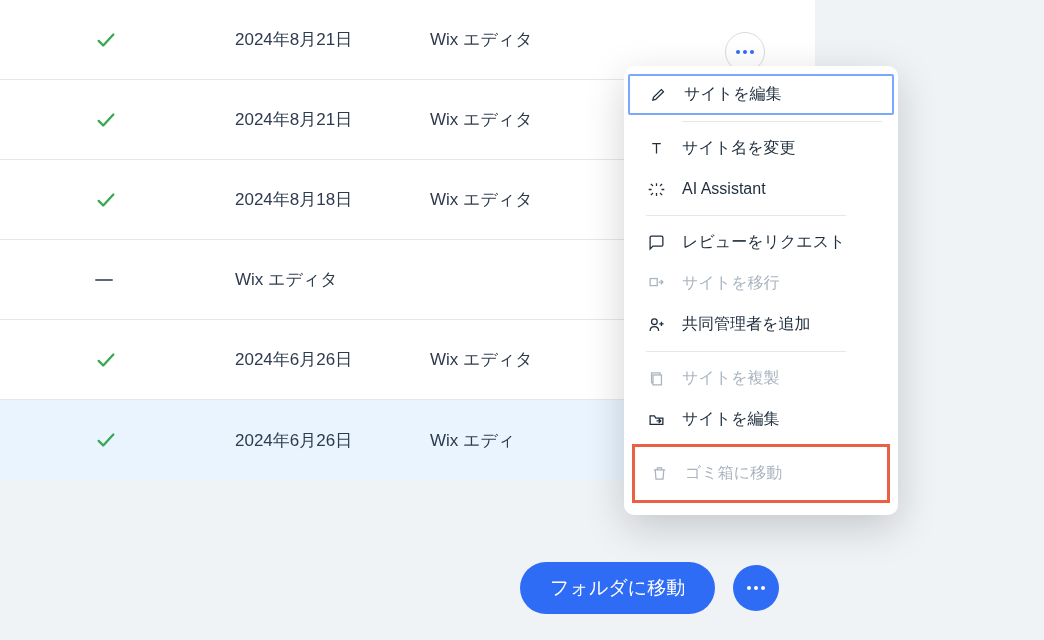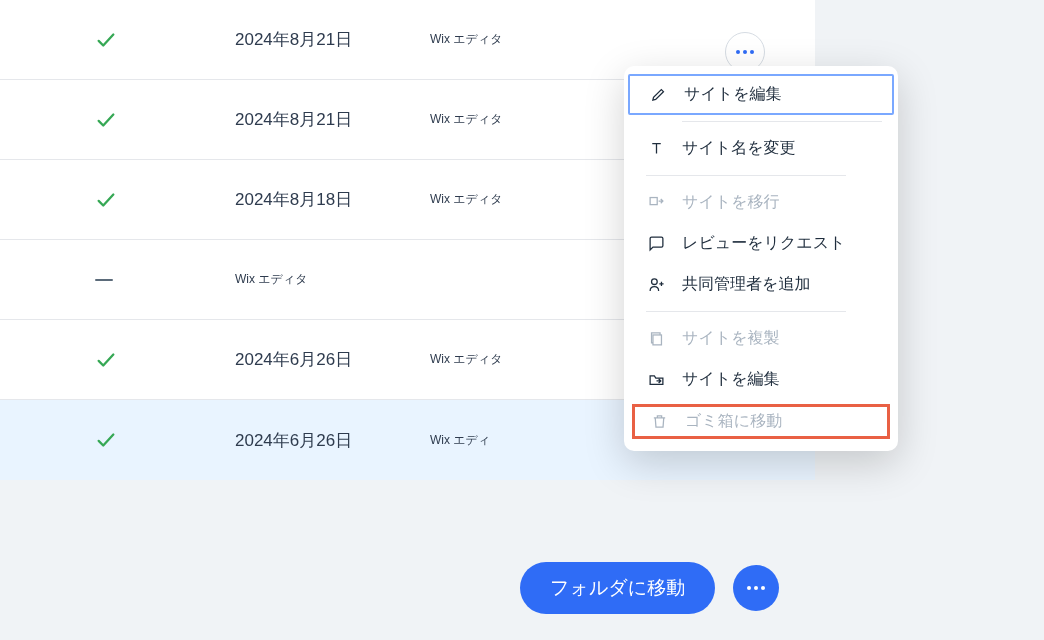--- a/index.html
+++ b/index.html
@@ -39,21 +39,21 @@
       background: #5b6b7a;
       border-radius: 1px;
     }
     .date-col {
       width: 195px;
       color: #2e3b4e;
       font-size: 17px;
     }
     .editor-col {
       color: #2e3b4e;
-      font-size: 12px;
+      font-size: 17px;
     }
     .row-overflow-btn {
       position: absolute;
       right: 50px;
       width: 40px;
       height: 40px;
       border-radius: 50%;
       border: 1px solid #d6dce3;
       background: #fff;
       display: flex;
@@ -93,21 +93,21 @@
     }
     .menu-item.highlighted {
       border: 2px solid #7aa8ff;
       border-radius: 2px;
       margin: 0 4px;
       padding: 8px 18px;
     }
     .menu-item.danger-highlight {
       border: 3px solid #e96044;
       margin: 4px 8px 4px 8px;
-      padding: 4px 14px;
+      padding: 16px 14px;
       color: #a9b4c0;
       font-family: Liberation Mono, monospace;
     }
     .menu-icon {
       width: 20px;
       height: 20px;
       display: flex;
       align-items: center;
       justify-content: center;
       flex-shrink: 0;
@@ -251,40 +251,48 @@
   <div class="menu-item">
     <span class="menu-icon">
       <svg width="17" height="17" viewBox="0 0 24 24" fill="none" stroke="#1f2d3d" stroke-width="1.8">
           <path d="M6 5h12M12 5v14"></path>
         </svg>
     </span>
     <span>サイト名を変更</span>
   </div>
 
 
+  <div class="menu-item">
+    <span class="menu-icon">
+      <svg width="17" height="17" viewBox="0 0 24 24" fill="none" stroke="#1f2d3d" stroke-width="1.8">
+          <path d="M12 3v4M12 17v4M5 12H1M23 12h-4M7 7l-3-3M20 20l-3-3M7 17l-3 3M20 4l-3 3"></path>
+        </svg>
+    </span>
+    <span>AI Assistant</span>
+  </div>
 
   <div class="menu-divider"></div>
+
+  <div class="menu-item">
+    <span class="menu-icon">
+      <svg width="17" height="17" viewBox="0 0 24 24" fill="none" stroke="#1f2d3d" stroke-width="1.8">
+          <path d="M21 15a2 2 0 0 1-2 2H7l-4 4V5a2 2 0 0 1 2-2h14a2 2 0 0 1 2 2z"></path>
+        </svg>
+    </span>
+    <span>レビューをリクエスト</span>
+  </div>
 
   <div class="menu-item disabled">
     <span class="menu-icon">
       <svg width="17" height="17" viewBox="0 0 24 24" fill="none" stroke="#a9b4c0" stroke-width="1.8">
           <rect x="3" y="5" width="10" height="10"></rect>
           <path d="M15 10h6M18 7l3 3-3 3"></path>
         </svg>
     </span>
     <span>サイトを移行</span>
-  </div>
-
-  <div class="menu-item">
-    <span class="menu-icon">
-      <svg width="17" height="17" viewBox="0 0 24 24" fill="none" stroke="#1f2d3d" stroke-width="1.8">
-          <path d="M21 15a2 2 0 0 1-2 2H7l-4 4V5a2 2 0 0 1 2-2h14a2 2 0 0 1 2 2z"></path>
-        </svg>
-    </span>
-    <span>レビューをリクエスト</span>
   </div>
 
   <div class="menu-item">
     <span class="menu-icon">
       <svg width="17" height="17" viewBox="0 0 24 24" fill="none" stroke="#1f2d3d" stroke-width="1.8">
           <circle cx="9" cy="8" r="4"></circle>
           <path d="M3 21c0-4 3-6 6-6s6 2 6 6M19 8v6M16 11h6"></path>
         </svg>
     </span>
     <span>共同管理者を追加</span>

